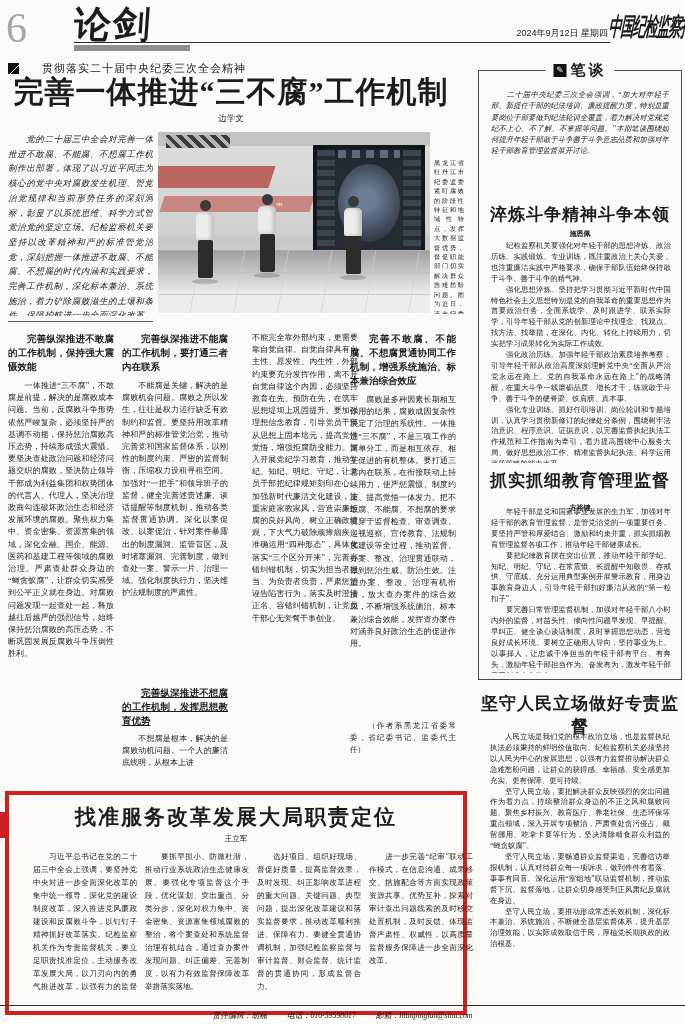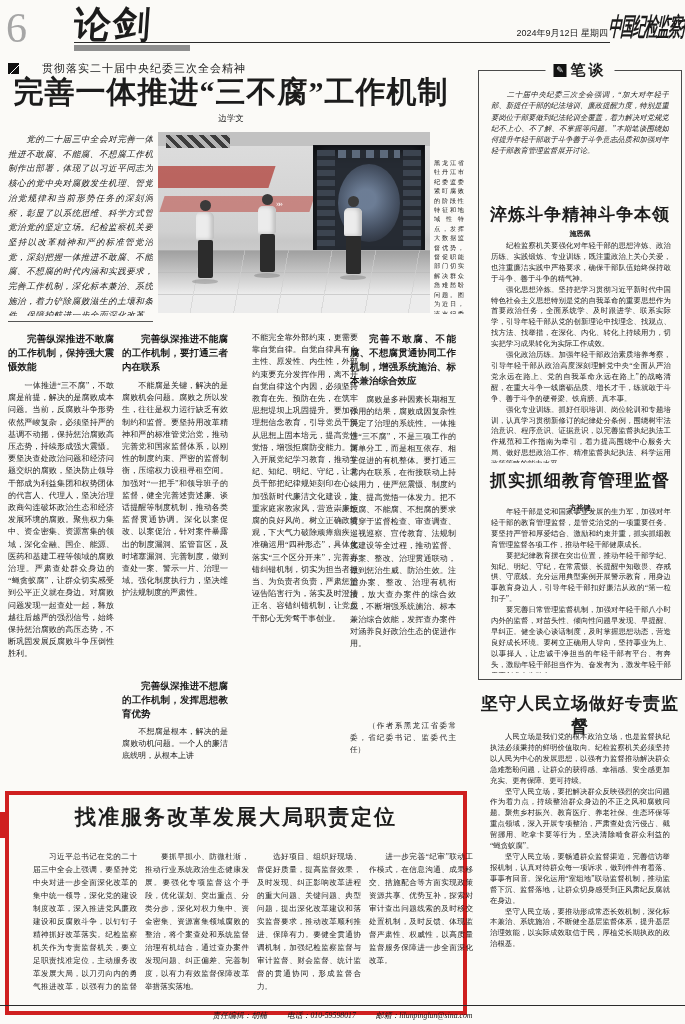--- a/index.html
+++ b/index.html
@@ -54,21 +54,21 @@
   .p-torso{width:18px;height:28px;border-radius:5px 5px 2px 2px;background:#ececec;margin:1px auto 0;box-shadow:inset -3px 0 4px #bcbcbc;}
   .p-legs{width:15px;height:38px;background:#2c2c2c;margin:0 auto;border-radius:2px;}
   .p-shadow{width:26px;height:5px;border-radius:50%;background:rgba(0,0,0,.18);margin:1px auto 0;}
 
   .photo-caption{left:434px;top:158px;width:30px;height:156px;font-size:6.2px;line-height:9.4px;}
 
   
   .mcol{top:332px;width:106px;height:440px;font-size:8px;line-height:12.2px;}
   .mc1{left:8px;} .mc2{left:122px;} .mc3{left:252px;} .mc4{left:350px;}
   .mhead{font-size:9.5px;font-weight:700;line-height:14px;text-indent:2em;margin:0 0 6px;}
-  .mhead.mid{margin:17px 0 5px;}
+  .mhead.mid{margin:24px 0 5px;text-decoration:underline;}
   .mbody{text-indent:0;}
   .author-note{margin-top:4px;font-size:7.6px;}
 
   
   .annotation-box{left:5px;top:791px;width:462px;height:224px;border:4px solid #cf1f1f;background:#fbfaf7;box-sizing:border-box;}
   .annotation-marker{left:0;top:812px;width:6px;height:26px;background:#cf1f1f;}
   .hl-title{position:absolute;left:0;top:8px;width:100%;text-align:center;font-size:21px;font-weight:900;letter-spacing:2px;}
   .hl-author{position:absolute;left:0;top:39px;width:100%;text-align:center;font-size:7.5px;}
   .hlcol{position:absolute;top:55px;width:104px;height:145px;font-size:7.6px;line-height:13px;overflow:hidden;
          text-align:justify;margin-left:16px;}
@@ -172,20 +172,21 @@
   </div>
   <div class="abs mcol mc4 hide just">
     <div class="mhead">完善不敢腐、不能腐、不想腐贯通协同工作机制，增强系统施治、标本兼治综合效应</div>
     <div class="mbody prelines hide" style="height:322px;">　　腐败是多种因素长期相互作用的结果，腐败成因复杂性决定了治理的系统性。一体推进“三不腐”，不是三项工作的简单分工，而是相互依存、相互促进的有机整体。要打通三者内在联系，在衔接联动上持续用力，使严惩震慑、制度约束、提高觉悟一体发力。把不敢腐、不能腐、不想腐的要求贯穿于监督检查、审查调查、巡视巡察、宣传教育、法规制度建设等全过程，推动监督、办案、整改、治理贯通联动，做到惩治生威、防治生效。注重办案、整改、治理有机衔接，放大查办案件的综合效应，不断增强系统施治、标本兼治综合效能，发挥查办案件对涵养良好政治生态的促进作用。</div>
     <div class="author-note">　　（作者系黑龙江省委常委，省纪委书记、监委代主任）</div>
   </div>
 
   <div class="abs annotation-marker"></div>
   <div class="abs annotation-box">
     <div class="hl-title">找准服务改革发展大局职责定位</div>
+    <div class="hl-author">王立军</div>
     <div class="hlcol hc1 prelines">　　习近平总书记在党的二十届三中全会上强调，要坚持党中央对进一步全面深化改革的集中统一领导，深化党的建设制度改革，深入推进党风廉政建设和反腐败斗争，以钉钉子精神抓好改革落实。纪检监察机关作为专责监督机关，要立足职责找准定位，主动服务改革发展大局，以刀刃向内的勇气推进改革，以强有力的监督保障改革，为推进中国式现代化建设提供坚强监督保障。</div>
     <div class="hlcol hc2 prelines">　　要抓早抓小、防微杜渐，推动行业系统政治生态健康发展。要强化专项监督这个手段，优化谋划、突出重点、分类分步，深化对权力集中、资金密集、资源富集领域腐败的整治，将个案查处和系统监督治理有机结合，通过查办案件发现问题、纠正偏差、完善制度，以有力有效监督保障改革举措落实落地。</div>
     <div class="hlcol hc3 prelines">　　选好项目、组织好现场、督促好质量，提高监督效果，及时发现、纠正影响改革进程的重大问题、关键问题、典型问题，提出深化改革建议和落实监督要求，推动改革顺利推进、保障有力。要健全贯通协调机制，加强纪检监察监督与审计监督、财会监督、统计监督的贯通协同，形成监督合力。</div>
     <div class="hlcol hc4 prelines">　　进一步完善“纪审”联动工作模式，在信息沟通、成果移交、措施配合等方面实现政策资源共享、优势互补，探索对审计查出问题线索的及时移交处置机制，及时反馈、体现监督严肃性、权威性，以高质量监督服务保障进一步全面深化改革。</div>
   </div>
 
   <div class="abs bitan-frame">
     <div class="bitan-header">
       <span class="bitan-icon">✎</span>
       <span class="bitan-label">笔谈</span>

